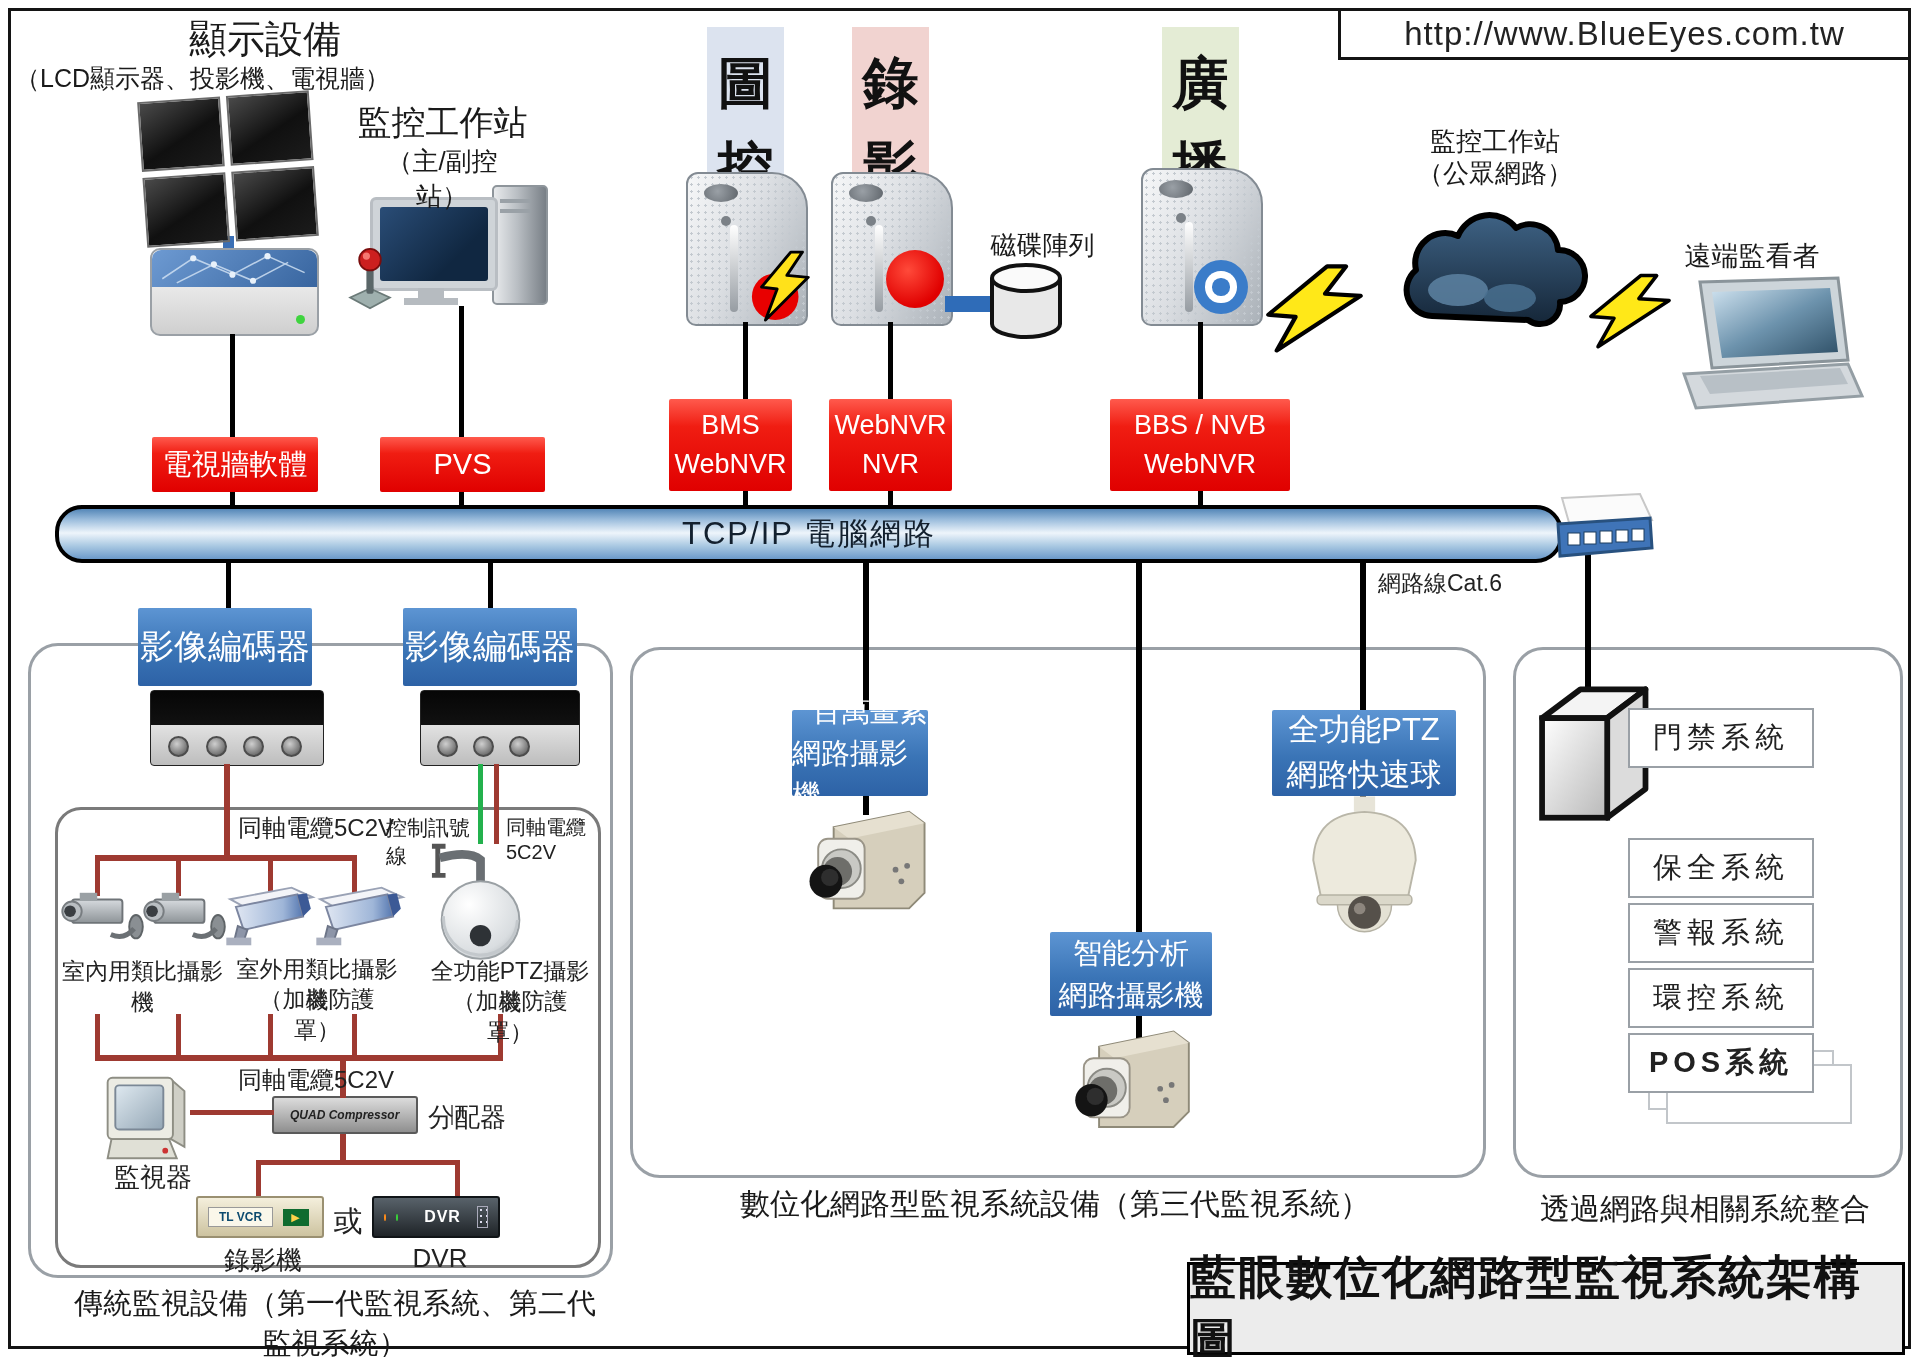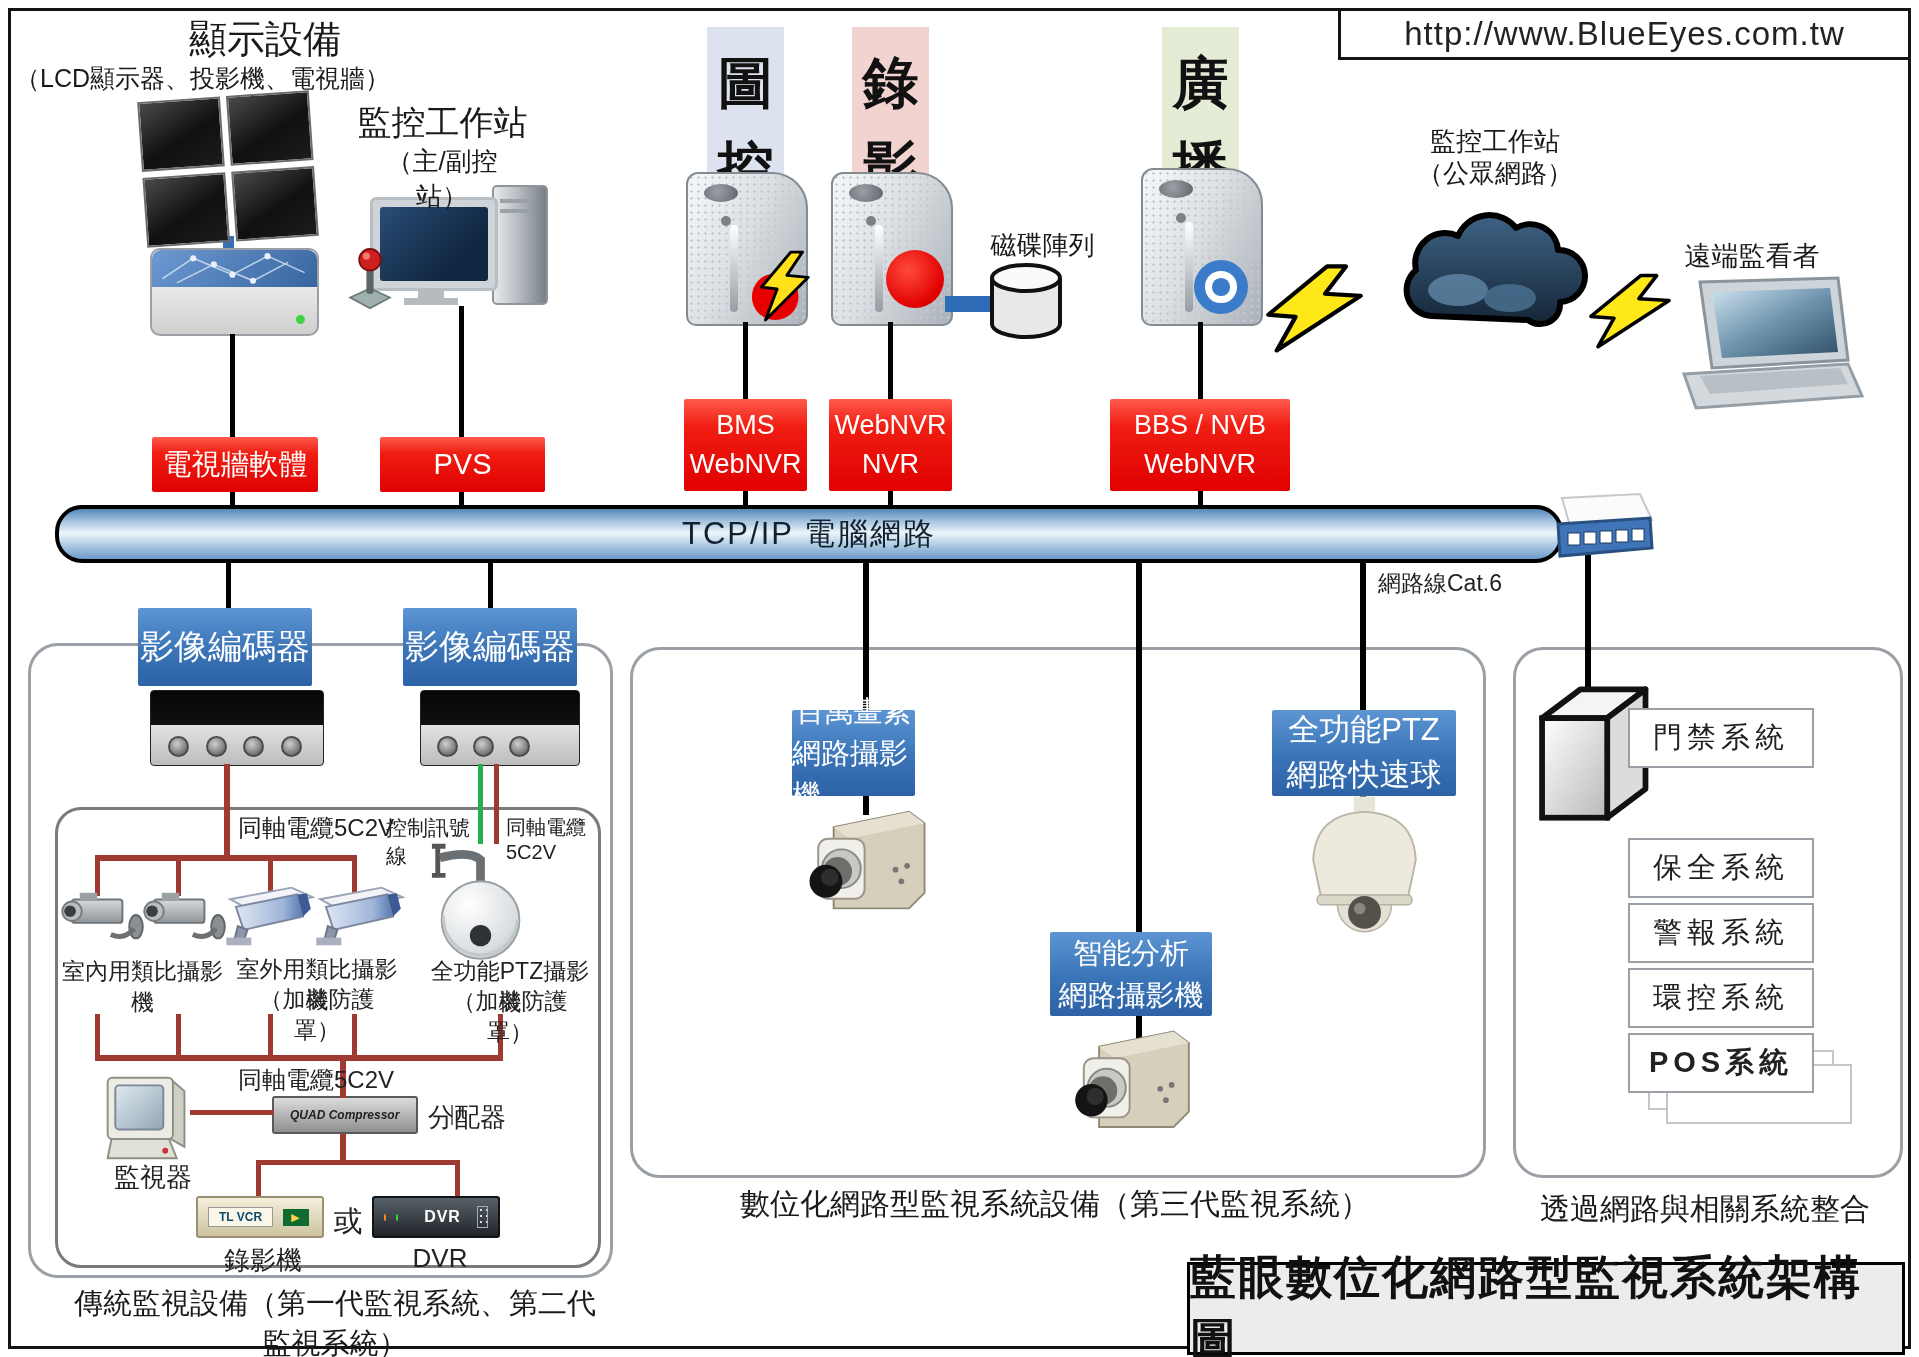--- a/index.html
+++ b/index.html
@@ -247,21 +247,21 @@
       <path d="M30 100 L170 92 L178 108 L40 118 Z" fill="#b8c0c6"></path>
     </svg>
   </div>
 
   <div class="abs redbox" style="left:152px;top:437px;width:166px;height:55px;">
     <span>電視牆軟體</span>
   </div>
   <div class="abs redbox" style="left:380px;top:437px;width:165px;height:55px;">
     <span>PVS</span>
   </div>
-  <div class="abs redbox" style="left:684px;top:399px;width:123px;height:92px;font-size:27px;">
+  <div class="abs redbox" style="left:669px;top:399px;width:123px;height:92px;font-size:27px;">
     <span>BMS</span>
     <span>WebNVR</span>
   </div>
   <div class="abs redbox" style="left:829px;top:399px;width:123px;height:92px;font-size:27px;">
     <span>WebNVR</span>
     <span>NVR</span>
   </div>
   <div class="abs redbox" style="left:1110px;top:399px;width:180px;height:92px;font-size:27px;">
     <span>BBS / NVB</span>
     <span>WebNVR</span>
@@ -318,21 +318,21 @@
       </div>
   </div>
   <div class="abs encoder" style="left:420px;top:690px;width:158px;height:74px;z-index:5;">
     <div class="enc-knobs">
         <b></b>
         <b></b>
         <b></b>
       </div>
   </div>
 
-  <div class="abs bluebox" style="left:792px;top:710px;width:123px;height:86px;font-size:29px;">
+  <div class="abs bluebox" style="left:792px;top:710px;width:136px;height:86px;font-size:29px;align-items:flex-end;">
     <span>百萬畫素</span>
     <span>網路攝影機</span>
   </div>
   <div class="abs ic" style="left:795px;top:800px;width:145px;height:150px;">
     <svg width="145" height="150" viewBox="0 0 150 155">
       <path d="M40 28 L118 12 L134 24 L134 96 L118 112 L40 112 Z" fill="#d6cfbc" stroke="#8f8a78" stroke-width="2"></path>
       <path d="M40 28 L118 12 L134 24 L56 40 Z" fill="#e6e0d0"></path>
       <rect x="24" y="40" width="48" height="62" rx="10" fill="#f0efea" stroke="#9a9588" stroke-width="2"></rect>
       <circle cx="48" cy="71" r="20" fill="#c9c9c4" stroke="#8b8b85" stroke-width="2"></circle>
       <circle cx="44" cy="74" r="15" fill="#6e6e6a"></circle>

